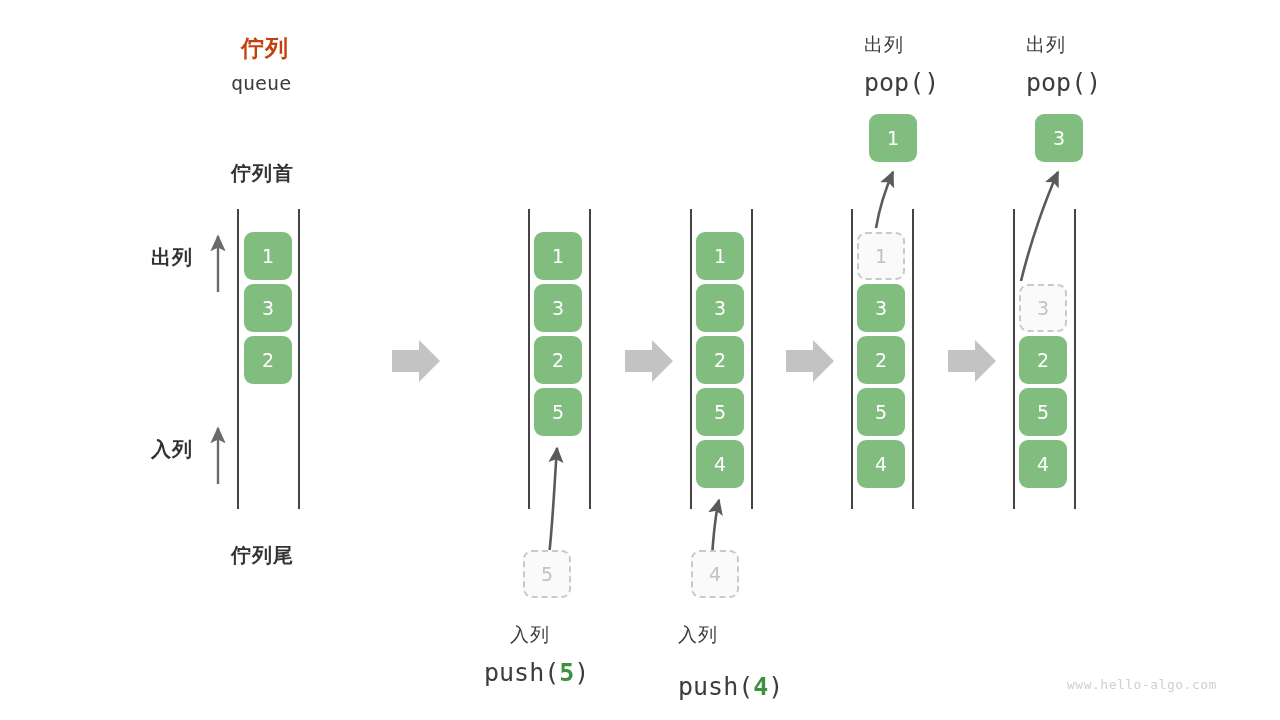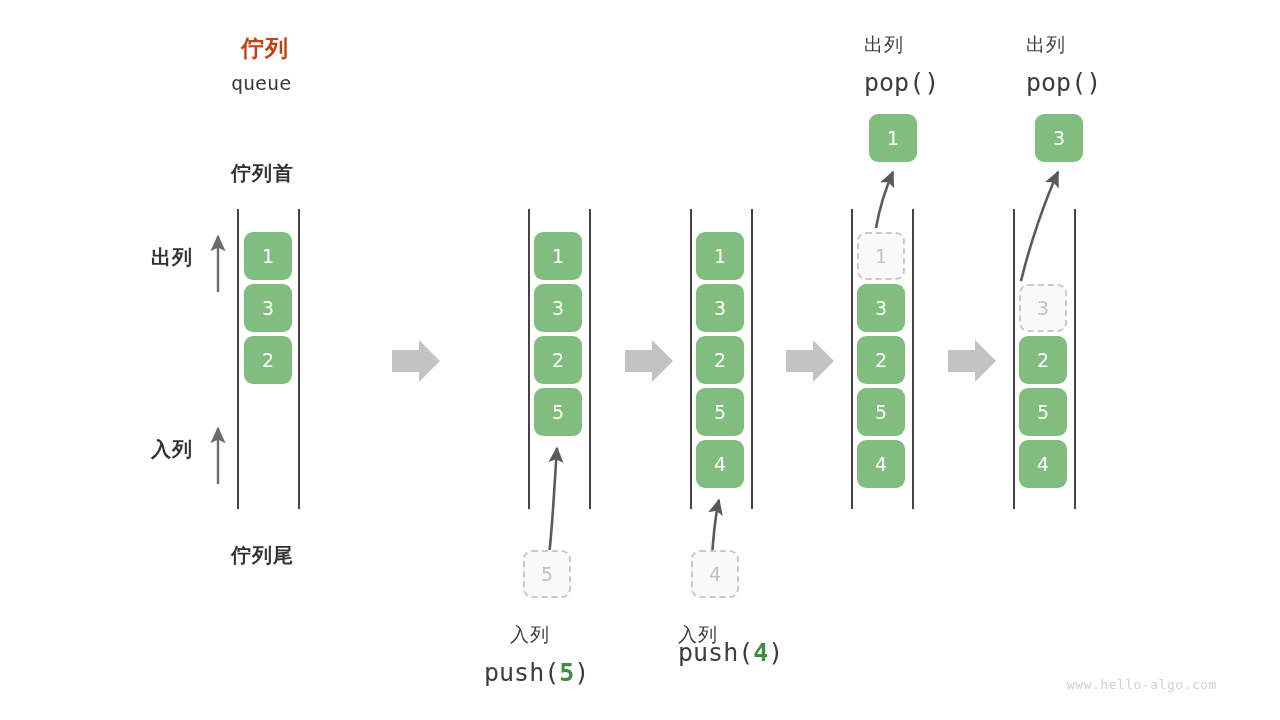--- a/index.html
+++ b/index.html
@@ -190,21 +190,21 @@
     <div class="rail" style="left:751px; top:209px; height:300px;"></div>
     <div class="cell filled" style="left:696px; top:232px;">1</div>
     <div class="cell filled" style="left:696px; top:284px;">3</div>
     <div class="cell filled" style="left:696px; top:336px;">2</div>
     <div class="cell filled" style="left:696px; top:388px;">5</div>
     <div class="cell filled" style="left:696px; top:440px;">4</div>
 
     <div class="cell ghost" style="left:691px; top:550px;">4</div>
 
     <div class="op-cn" style="left:678px; top:622px;">入列</div>
-    <div class="op-code" style="left:678px; top:638px;"><span>push(</span><span class="arg">4</span><span>)</span></div>
+    <div class="op-code" style="left:678px; top:672px;"><span>push(</span><span class="arg">4</span><span>)</span></div>
   </div>
 
   <div>
     <div class="op-cn" style="left:864px; top:32px;">出列</div>
     <div class="op-code" style="left:864px; top:68px;">pop()</div>
 
     <div class="cell filled" style="left:869px; top:114px;">1</div>
 
     <div class="rail" style="left:851px; top:209px; height:300px;"></div>
     <div class="rail" style="left:912px; top:209px; height:300px;"></div>

